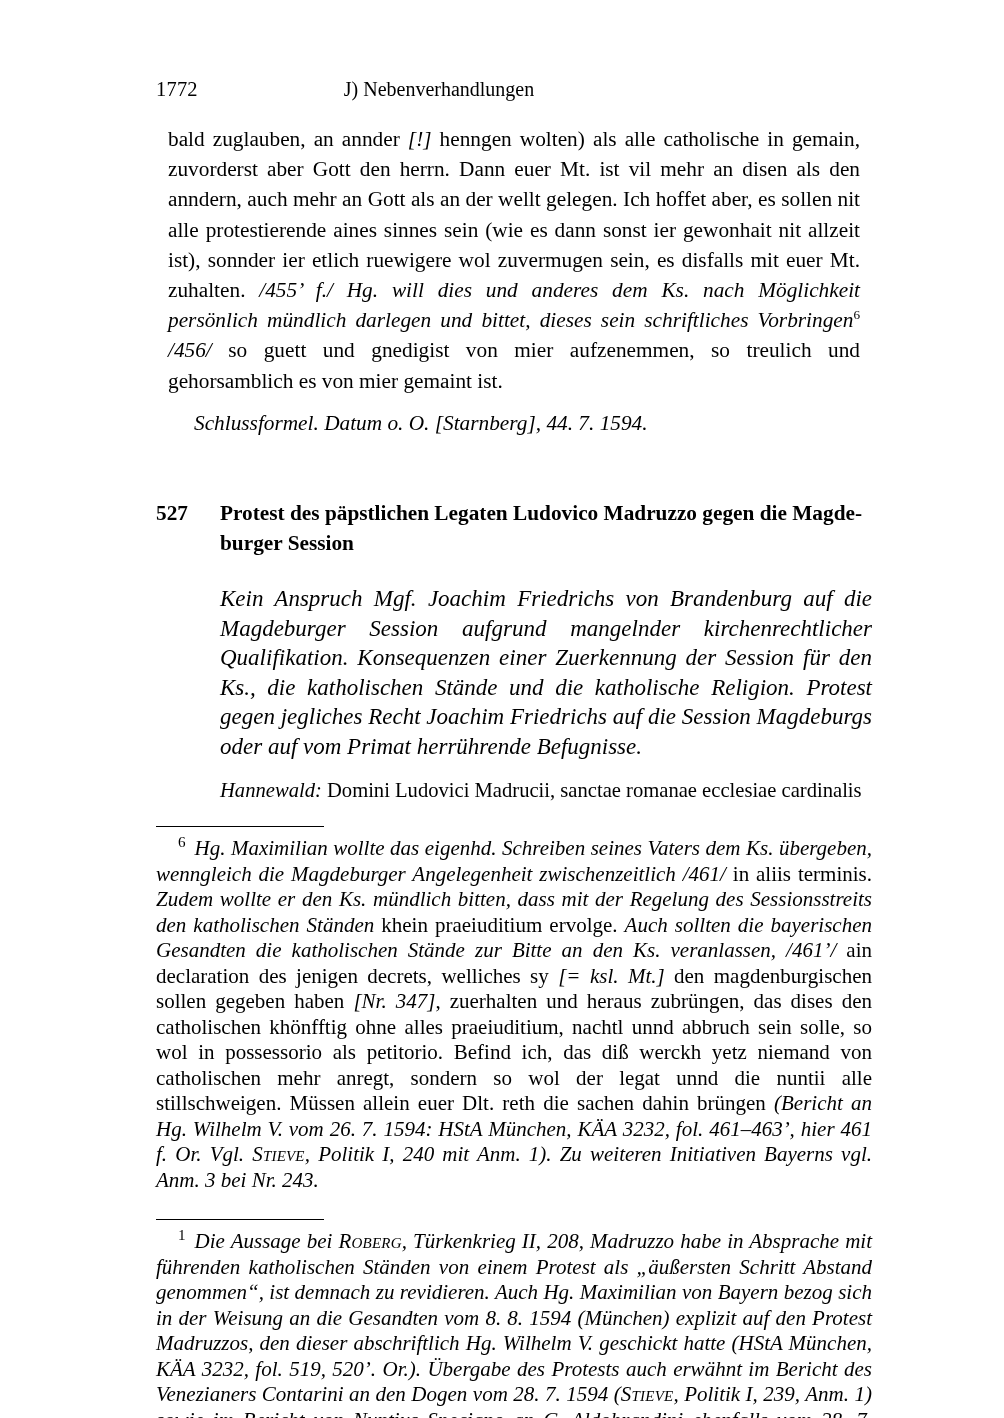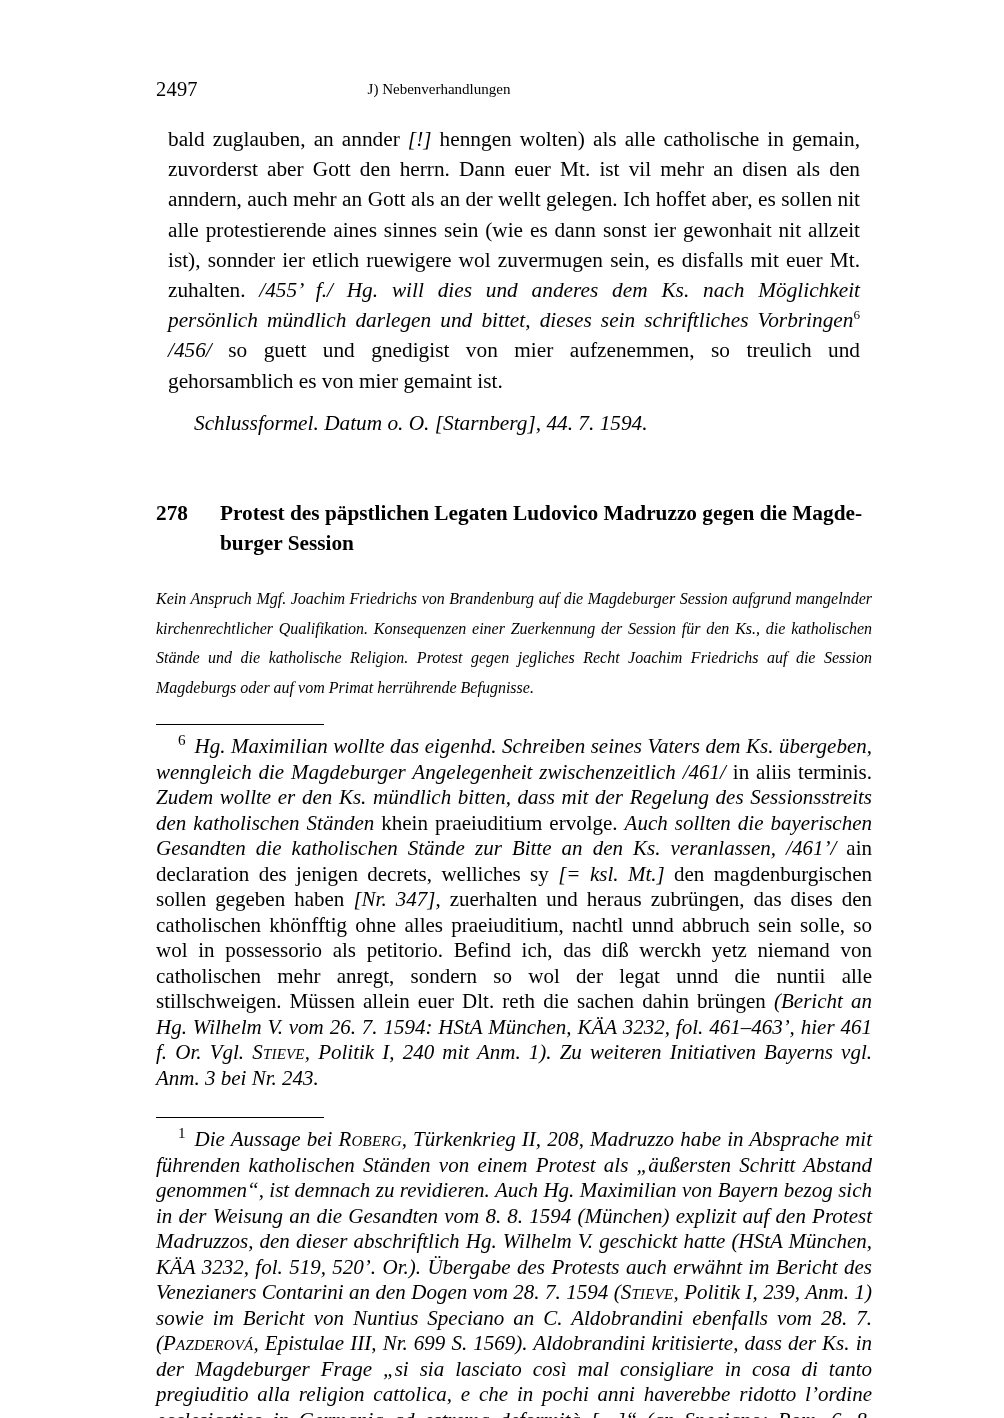--- a/index.html
+++ b/index.html
@@ -39,21 +39,21 @@
     top: 0;
     letter-spacing: 0.2px;
   }
   .runhead .runtitle {
     position: absolute;
     left: 0;
     right: 0;
     top: 0;
     text-align: center;
     padding-right: 150px;
-    font-size: 15px;
+    font-size: 20px;
   }
 
   
   .body-block {
     margin-top: 18px;
     font-size: 21.3px;
     line-height: 30.2px;
     text-align: justify;
     text-justify: inter-word;
     hyphens: none;
@@ -88,22 +88,23 @@
   }
   .section-head .htext {
     display: block;
     margin-left: 64px;
     margin-top: 8px;
   }
 
   
   .regest {
     margin-top: 26px;
+    margin-left: 64px;
     font-style: italic;
-    font-size: 16px;
+    font-size: 23px;
     line-height: 29.6px;
     text-align: justify;
   }
   .regest p { margin: 0; }
 
   .meta {
     margin-top: 14px;
     margin-left: 64px;
     font-size: 20.6px;
     line-height: 28.6px;
@@ -144,39 +145,40 @@
   }
   .sc.it-sc { font-style: italic; }
 </style>
 </head>
 <body>
 
 <div class="page">
   <div class="content">
 
     <div class="runhead">
-      <span class="folio">2497</span>
+      <span class="folio">1772</span>
       <span class="runtitle">J) Nebenverhandlungen</span>
     </div>
 
     <div class="body-block">
       <p><span>bald zuglauben, an annder </span><i>[!]</i><span> henngen wolten) als alle catholische in gemain, zuvorderst aber Gott den herrn. Dann euer Mt. ist vil mehr an disen als den anndern, auch mehr an Gott als an der wellt gelegen. Ich hoffet aber, es sollen nit alle protestierende aines sinnes sein (wie es dann sonst ier gewonhait nit allzeit ist), sonnder ier etlich ruewigere wol zuvermugen sein, es disfalls mit euer Mt. zuhalten. </span><i>/455’ f./ Hg. will dies und anderes dem Ks. nach Möglichkeit persönlich mündlich darlegen und bittet, dieses sein schriftliches Vorbringen</i><sup>6</sup><i> /456/</i><span> so guett und gnedigist von mier aufzenemmen, so treulich und gehorsamblich es von mier gemaint ist.</span></p>
       <p class="indent"><i>Schlussformel. Datum o. O. [Starnberg], 44. 7. 1594.</i></p>
     </div>
 
     <div class="section-head">
-      <span class="num">278</span>
+      <span class="num">527</span>
       <span class="htext">Protest des päpstlichen Legaten Ludovico Madruzzo gegen die Magde-burger Session</span>
     </div>
 
     <div class="regest">
       <p>Kein Anspruch Mgf. Joachim Friedrichs von Brandenburg auf die Magdeburger Session aufgrund mangelnder kirchenrechtlicher Qualifikation. Konsequenzen einer Zuerkennung der Session für den Ks., die katholischen Stände und die katholische Religion. Protest gegen jegliches Recht Joachim Friedrichs auf die Session Magdeburgs oder auf vom Primat herrührende Befugnisse.</p>
     </div>
 
     <div class="meta">
+      <p class="tight"><i>Hannewald:</i><span class="rom"> Domini Ludovici Madrucii, sanctae romanae ecclesiae cardinalis</span></p>
     </div>
 
     <div class="fn-rule"></div>
 
     <div class="footnote">
       <p><span class="fn-marker">6</span><i>Hg. Maximilian wollte das eigenhd. Schreiben seines Vaters dem Ks. übergeben, wenngleich die Magdeburger Angelegenheit zwischenzeitlich /461/</i><span> in aliis terminis. </span><i>Zudem wollte er den Ks. mündlich bitten, dass mit der Regelung des Sessionsstreits den katholischen Ständen</i><span> khein praeiuditium ervolge. </span><i>Auch sollten die bayerischen Gesandten die katholischen Stände zur Bitte an den Ks. veranlassen, /461’/</i><span> ain declaration des jenigen decrets, welliches sy </span><i>[= ksl. Mt.]</i><span> den magdenburgischen sollen gegeben haben </span><i>[Nr. 347]</i><span>, zuerhalten und heraus zubrüngen, das dises den catholischen khönfftig ohne alles praeiuditium, nachtl unnd abbruch sein solle, so wol in possessorio als petitorio. Befind ich, das diß werckh yetz niemand von catholischen mehr anregt, sondern so wol der legat unnd die nuntii alle stillschweigen. Müssen allein euer Dlt. reth die sachen dahin brüngen </span><i>(Bericht an Hg. Wilhelm V. vom 26. 7. 1594: HStA München, KÄA 3232, fol. 461–463’, hier 461 f. Or. Vgl. </i><span class="sc it-sc">Stieve</span><i>, Politik I, 240 mit Anm. 1). Zu weiteren Initiativen Bayerns vgl. Anm. 3 bei Nr. 243.</i></p>
     </div>
 
     <div class="fn-rule second"></div>
 

